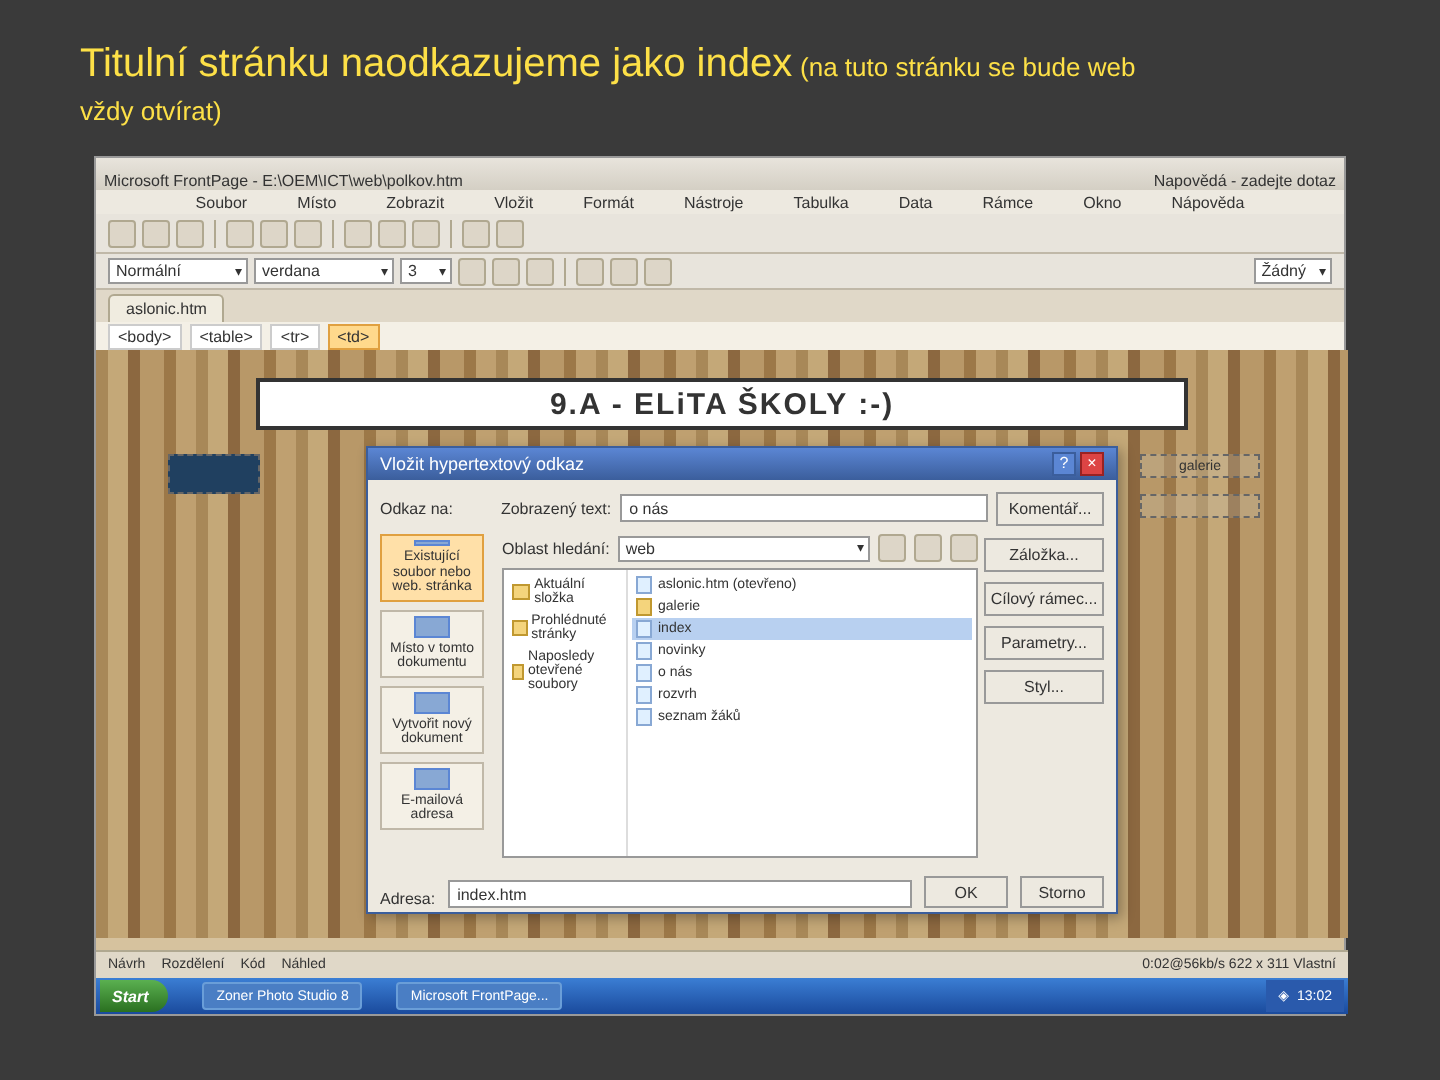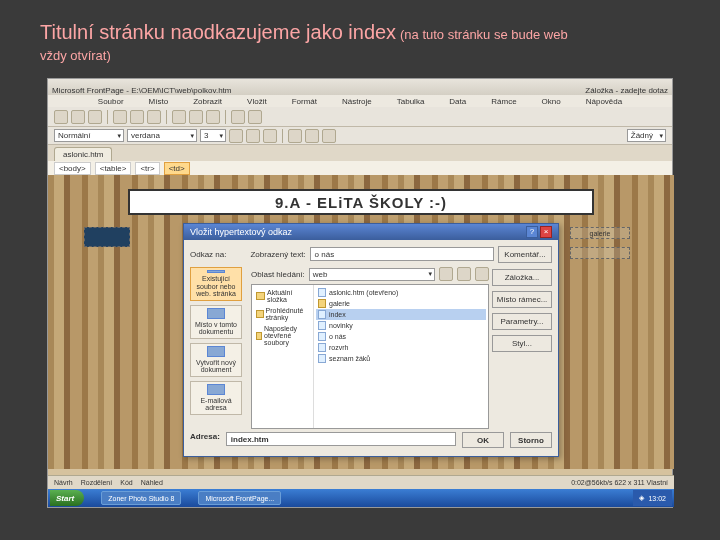--- a/index.html
+++ b/index.html
@@ -10,21 +10,21 @@
   font-size: 10px;
   color: #333;
   overflow: hidden;
 }
 .slide {
   width: 720px; height: 540px;
   background: #3a3a3a;
   position: relative;
 }
 .heading {
-  color: #fca5a5;
+  color: #fde047;
   font-size: 14px;
   padding: 18px 40px 10px 40px;
   line-height: 1.4;
 }
 .heading-main { font-size: 20px; }
 .heading-sub { font-size: 13px; }
 .screenshot {
   position: absolute;
   left: 47px; top: 78px;
   width: 626px; height: 430px;
@@ -201,23 +201,22 @@
 }
 .dlg-btn {
   height: 17px;
   background: #ede9e0;
   border: 1px solid #999;
   font-size: 8px;
   display: flex; align-items: center; justify-content: center;
 }
 .dlg-bottom {
   grid-column: 1 / 4;
-  display: flex; align-items: flex-start; gap: 6px;
-  font-size: 8px;
-  font-weight: bold;
+  display: flex; align-items: flex-end; gap: 6px;
+  font-size: 8px;
 }
 .addr-input { flex: 1; height: 14px; background: #fff; border: 1px solid #999; padding: 0 4px; font-size: 8px; display: flex; align-items: center; }
 .ok-btn, .cancel-btn { width: 42px; height: 16px; background: #ede9e0; border: 1px solid #999; font-size: 8px; display: flex; align-items: center; justify-content: center; }
 .side-cells {
   position: absolute;
   width: 60px; height: 12px;
   border: 1px dashed #666;
   background: rgba(200,190,170,0.3);
   font-size: 7px;
   display: flex; align-items: center; justify-content: center;
@@ -281,21 +280,21 @@
   <div class="heading">
     <span class="heading-main">Titulní stránku naodkazujeme jako index</span>
     <span class="heading-sub">(na tuto stránku se bude web</span><br>
     <span class="heading-sub">vždy otvírat)</span>
   </div>
 
   <div class="screenshot">
 
     <div class="titlebar">
       <span>Microsoft FrontPage - E:\OEM\ICT\web\polkov.htm</span>
-      <span style="margin-left:auto">Záložka - zadejte dotaz</span>
+      <span style="margin-left:auto">Napovědá - zadejte dotaz</span>
     </div>
 
     <div class="menubar">
       <span>Soubor</span>
       <span>Místo</span>
       <span>Zobrazit</span>
       <span>Vložit</span>
       <span>Formát</span>
       <span>Nástroje</span>
       <span>Tabulka</span>
@@ -440,21 +439,21 @@
                 <div class="file-item">
                     <div class="file-ico"></div>
                     <span>seznam žáků</span>
                   </div>
               </div>
             </div>
           </div>
 
           <div class="dlg-right">
             <div class="dlg-btn">Záložka...</div>
-            <div class="dlg-btn">Místo rámec...</div>
+            <div class="dlg-btn">Cílový rámec...</div>
             <div class="dlg-btn">Parametry...</div>
             <div class="dlg-btn">Styl...</div>
           </div>
 
           <div class="dlg-bottom">
             <span>Adresa:</span>
             <span class="addr-input">index.htm</span>
             <div class="ok-btn">OK</div>
             <div class="cancel-btn">Storno</div>
           </div>

